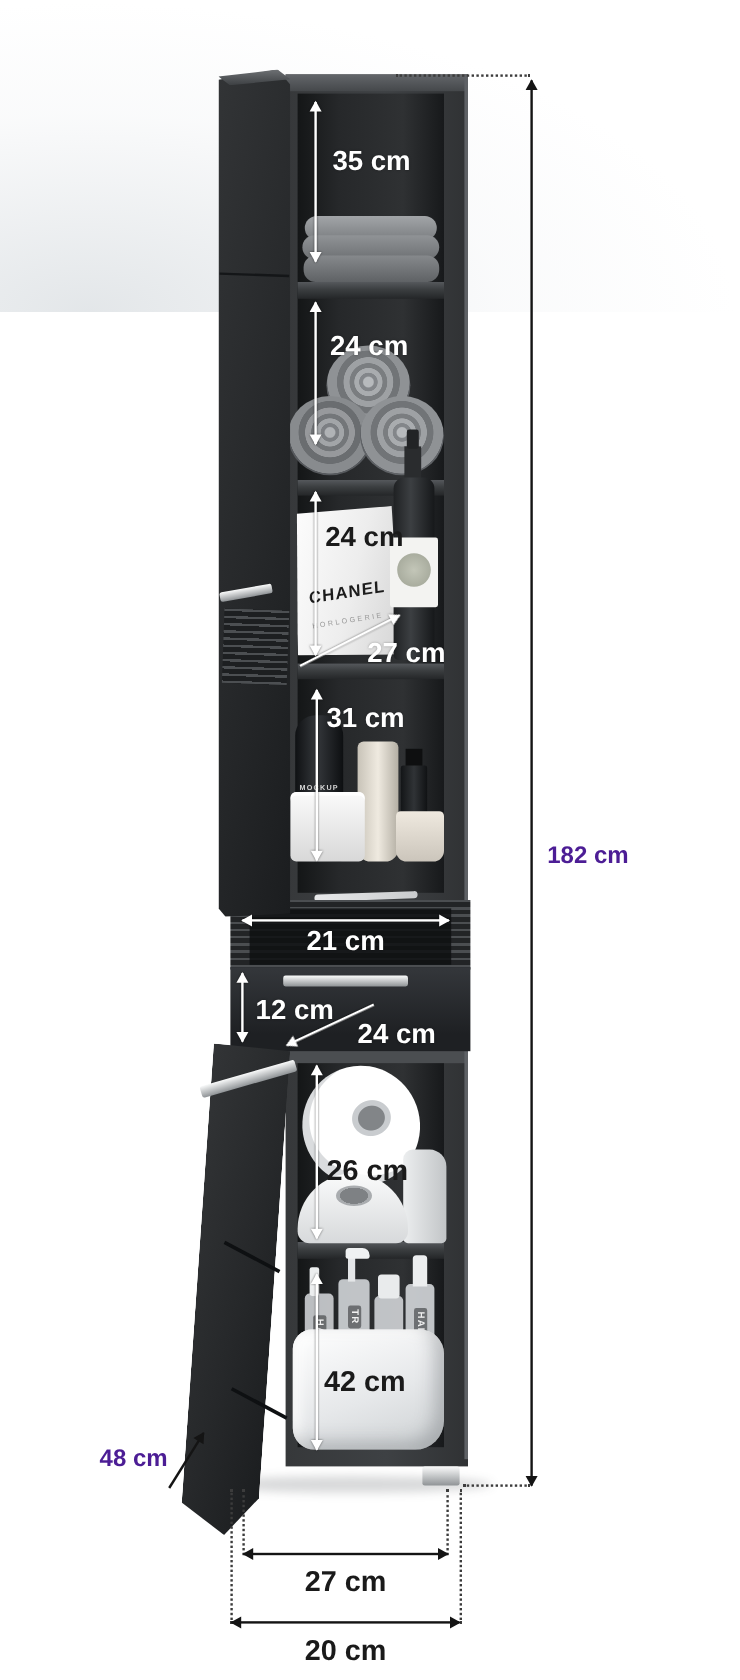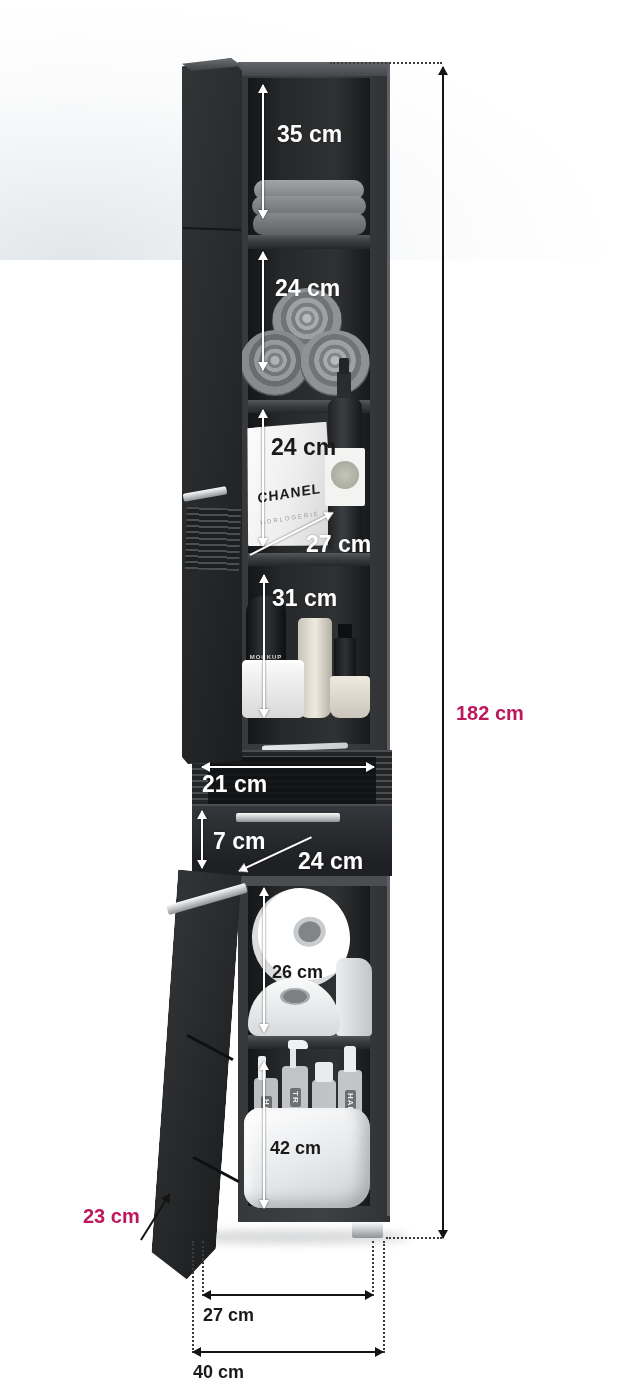--- a/index.html
+++ b/index.html
@@ -3,23 +3,23 @@
 <meta charset="utf-8">
 <style>
   html,body{margin:0;padding:0;background:#fff;}
   .scene{position:relative;width:617px;height:1400px;overflow:hidden;
          background:#ffffff;font-family:"Liberation Sans","DejaVu Sans",sans-serif;}
   .abs{position:absolute;}
 
   
   .dim-label{position:absolute;font-weight:bold;z-index:60;white-space:nowrap;}
   .lw{color:#ffffff;font-size:23px;text-shadow:0 0 2px rgba(0,0,0,.35);}
-  .lk{color:#1a1a1a;font-size:18px;}
-  .lk-sm{color:#be185d;font-size:20px;}
-  .ctr{text-align:left;}
+  .lk{color:#1a1a1a;font-size:24px;}
+  .lk-sm{color:#4c1d95;font-size:20px;}
+  .ctr{text-align:center;}
 
   .av{position:absolute;--c:#fff;width:2px;background:var(--c);z-index:55;}
   .av::before,.av::after{content:"";position:absolute;left:-4px;width:0;height:0;
       border-left:5px solid transparent;border-right:5px solid transparent;}
   .av::before{top:-1px;border-bottom:9px solid var(--c);}
   .av::after{bottom:-1px;border-top:9px solid var(--c);}
 
   .ah{position:absolute;--c:#fff;height:2px;background:var(--c);z-index:55;}
   .ah::before,.ah::after{content:"";position:absolute;top:-4px;width:0;height:0;
       border-top:5px solid transparent;border-bottom:5px solid transparent;}
@@ -194,33 +194,33 @@
   <div class="ad w hr" style="left:250px;top:554px;width:93px;transform:rotate(-27deg);"></div>
   <div class="dim-label lw" style="left:306px;top:531px;">27 cm</div>
 
   <div class="av w" style="left:263px;top:575px;height:142px;"></div>
   <div class="dim-label lw" style="left:272px;top:585px;">31 cm</div>
 
   <div class="ah w" style="left:202px;top:766px;width:172px;"></div>
   <div class="dim-label lw ctr" style="left:202px;top:771px;width:172px;">21 cm</div>
 
   <div class="av w" style="left:201px;top:811px;height:57px;"></div>
-  <div class="dim-label lw" style="left:213px;top:828px;">7 cm</div>
+  <div class="dim-label lw" style="left:213px;top:828px;">12 cm</div>
 
   <div class="ad w hl" style="left:239px;top:870px;width:80px;transform:rotate(-25deg);"></div>
   <div class="dim-label lw" style="left:298px;top:848px;">24 cm</div>
 
   <div class="av w" style="left:263px;top:888px;height:144px;"></div>
   <div class="dim-label lk" style="left:272px;top:962px;z-index:61;">26 cm</div>
 
   <div class="av w" style="left:263px;top:1062px;height:146px;"></div>
   <div class="dim-label lk" style="left:270px;top:1138px;z-index:61;">42 cm</div>
 
   <div class="ad k hr" style="left:141px;top:1239px;width:54px;transform:rotate(-58deg);"></div>
-  <div class="dim-label lk-sm" style="left:83px;top:1205px;">23 cm</div>
+  <div class="dim-label lk-sm" style="left:83px;top:1205px;">48 cm</div>
 
   <div class="ah k" style="left:203px;top:1294px;width:170px;"></div>
   <div class="dim-label lk ctr" style="left:203px;top:1305px;width:170px;">27 cm</div>
 
   <div class="ah k" style="left:193px;top:1351px;width:190px;"></div>
-  <div class="dim-label lk ctr" style="left:193px;top:1362px;width:190px;">40 cm</div>
+  <div class="dim-label lk ctr" style="left:193px;top:1362px;width:190px;">20 cm</div>
 
 </div>
 
 </body></html>

